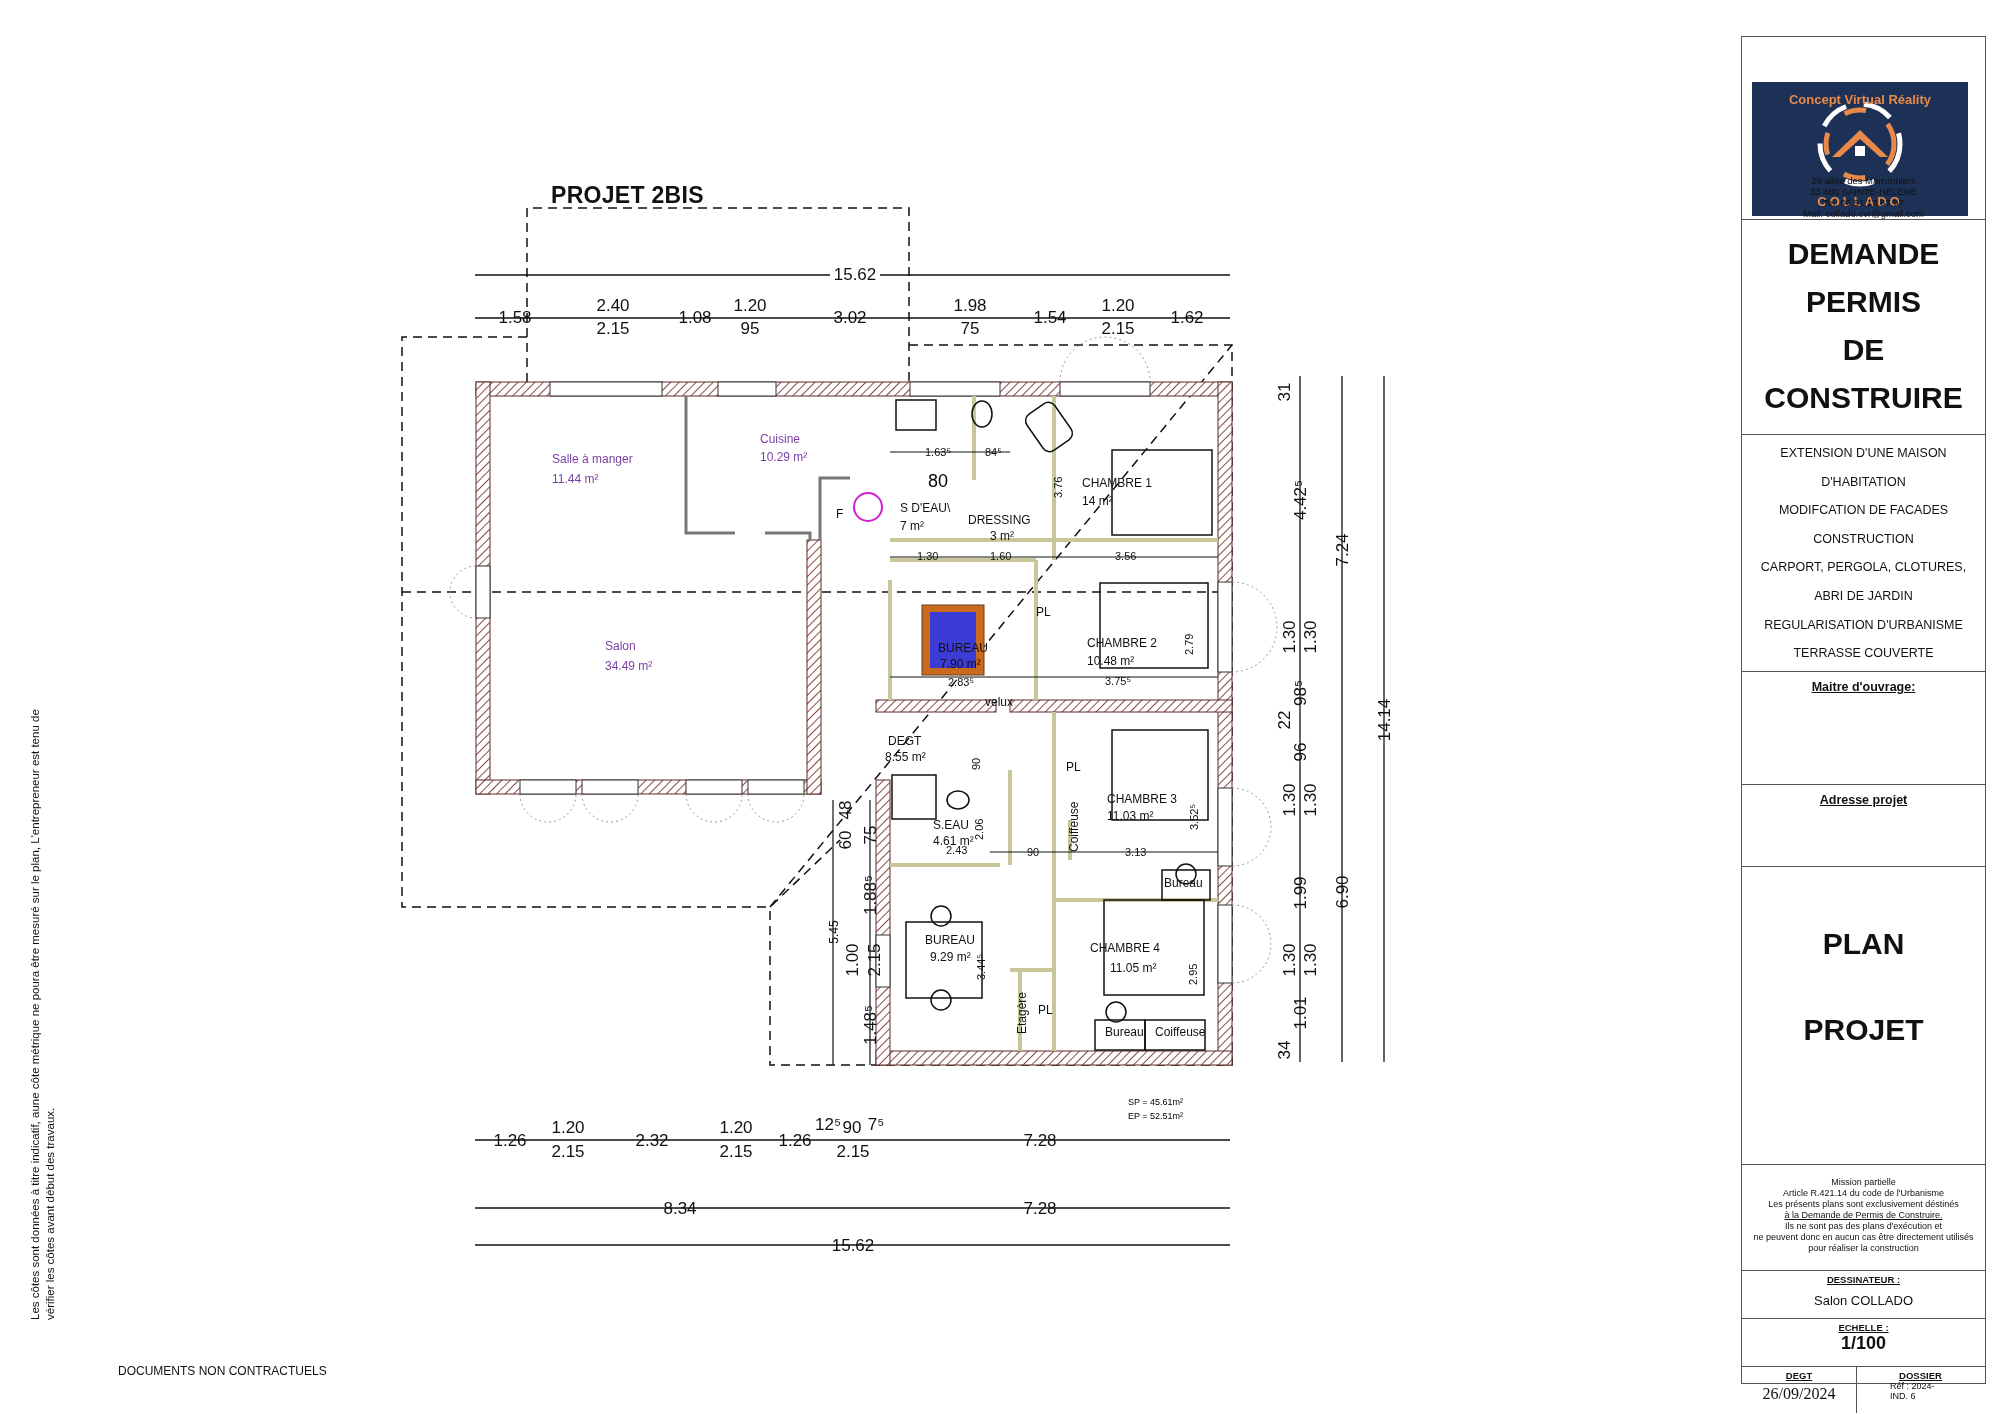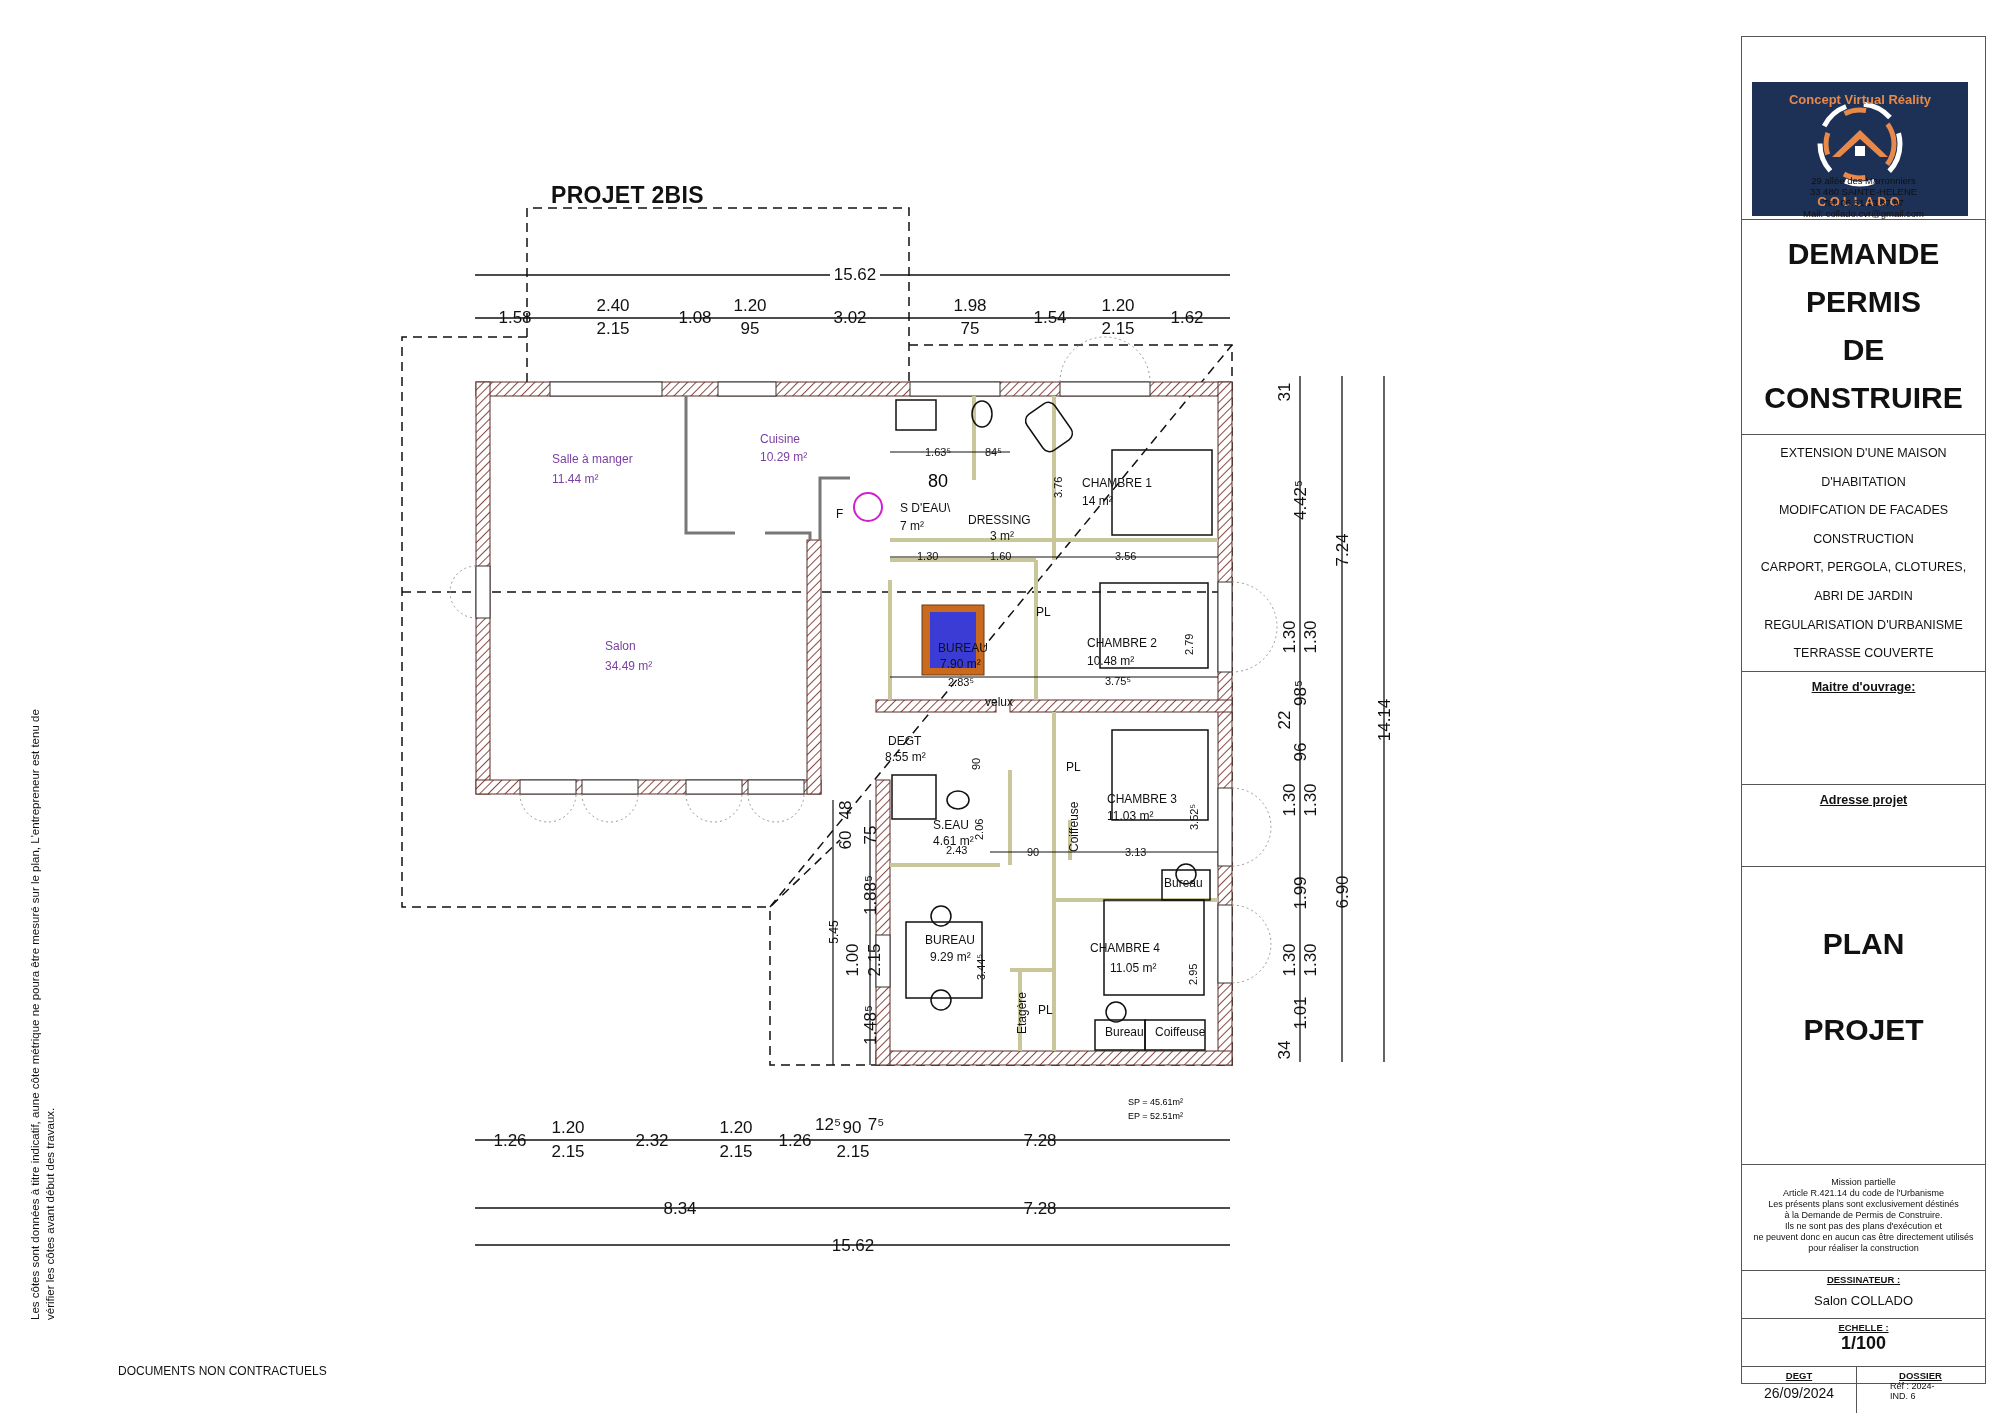--- a/index.html
+++ b/index.html
@@ -326,37 +326,37 @@
     <div class="ul">Adresse projet</div>
   </div>
   <div class="cell plan-big" style="top:830px;height:298px;">
     <div style="padding-top:60px;">PLAN</div>
     <div style="padding-top:52px;">PROJET</div>
   </div>
   <div class="cell mission" style="top:1128px;height:106px;">
     <div>Mission partielle</div>
     <div>Article R.421.14 du code de l'Urbanisme</div>
     <div>Les présents plans sont exclusivement déstinés</div>
-    <div style="">à la Demande de Permis de Construire.</div>
+    <div style="text-decoration:underline">à la Demande de Permis de Construire.</div>
     <div>Ils ne sont pas des plans d'exécution et</div>
     <div>ne peuvent donc en aucun cas être directement utilisés</div>
     <div>pour réaliser la construction</div>
   </div>
   <div class="cell" style="top:1234px;height:48px;">
     <div class="small-ul">DESSINATEUR :</div>
     <div style="font-size:13px;padding-top:8px;">Salon COLLADO</div>
   </div>
   <div class="cell" style="top:1282px;height:48px;">
     <div class="small-ul">ECHELLE :</div>
     <div style="font-size:18px;font-weight:bold;">1/100</div>
   </div>
   <div class="cell" style="top:1330px;height:46px;border-bottom:none;">
     <div style="position:absolute;left:0;top:0;width:114px;height:46px;border-right:1px solid #555;">
       <div class="small-ul">DEGT</div>
-      <div style="font-size:14px;padding-top:4px;">26/09/2024</div>
+      <div style="font-size:16px;padding-top:4px;font-family:Liberation Serif, serif;">26/09/2024</div>
     </div>
     <div style="position:absolute;left:114px;top:0;width:129px;height:46px;">
       <div class="small-ul">DOSSIER</div>
       <div style="font-size:9px;text-align:left;padding-left:34px;">Réf : 2024-</div>
       <div style="font-size:9px;text-align:left;padding-left:34px;">IND. 6</div>
     </div>
   </div>
 </div>
 
 </body></html>

